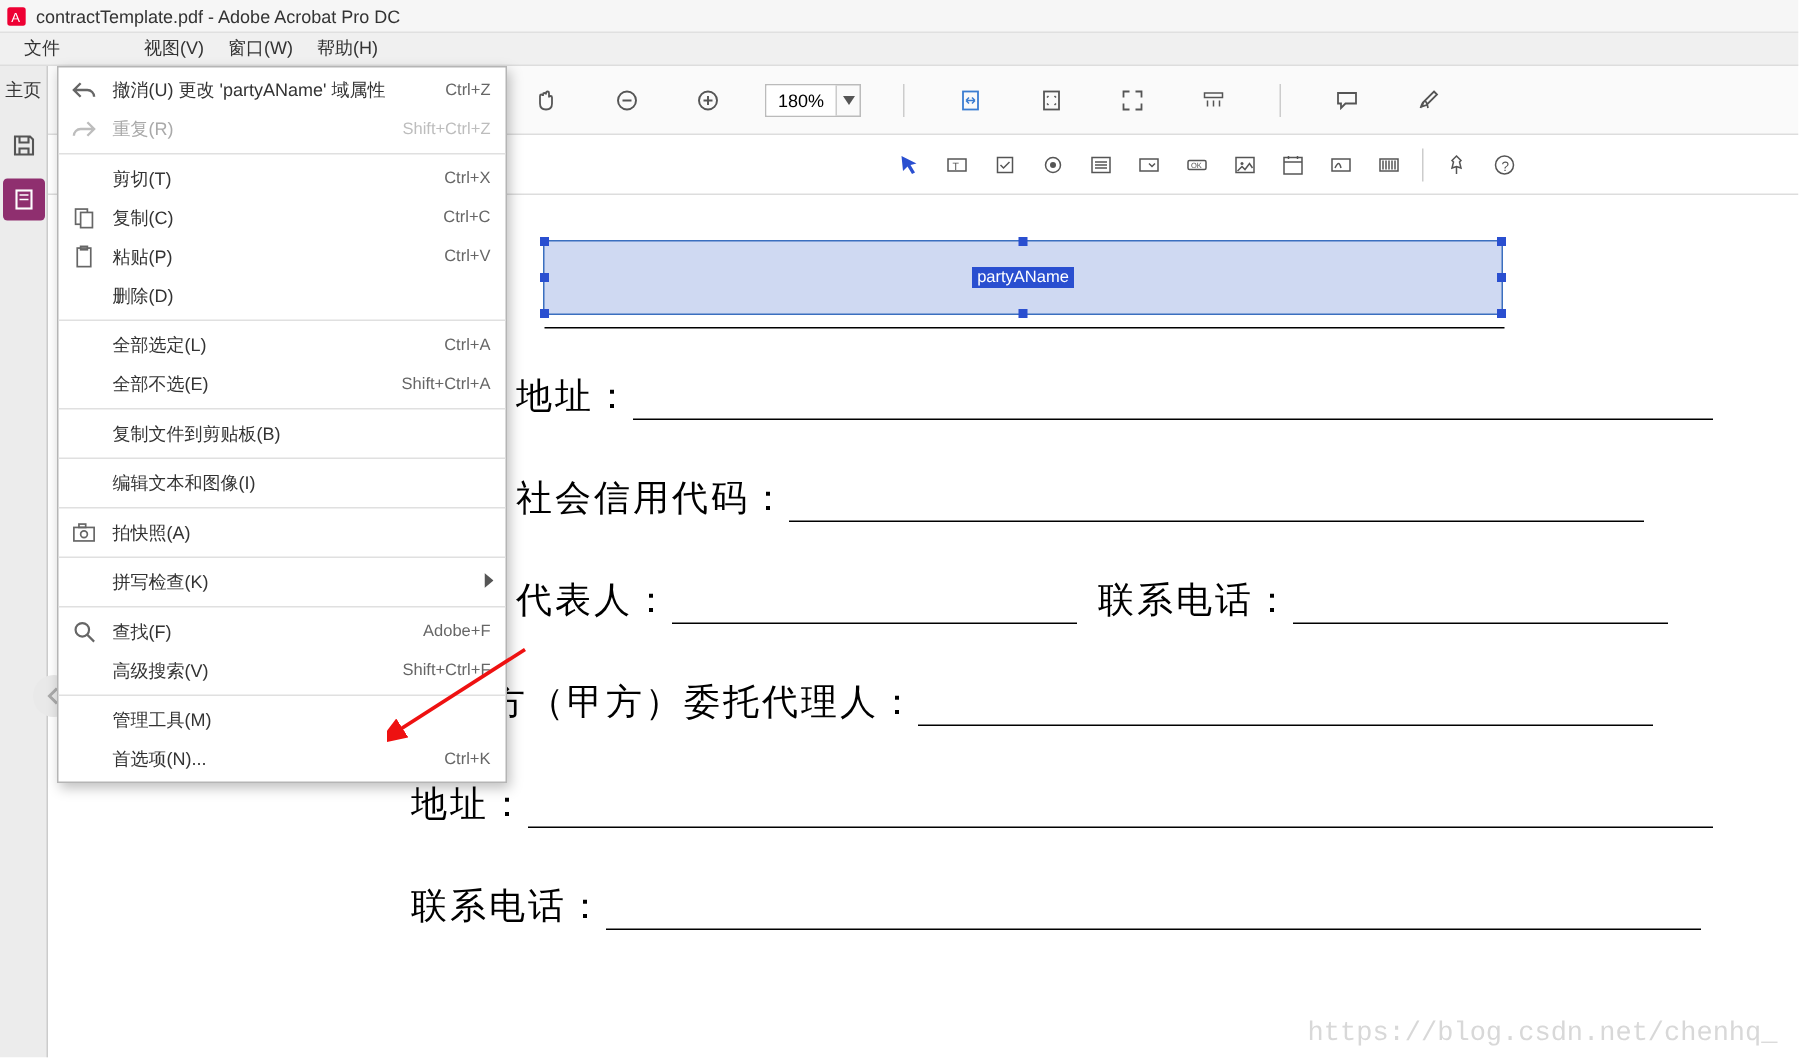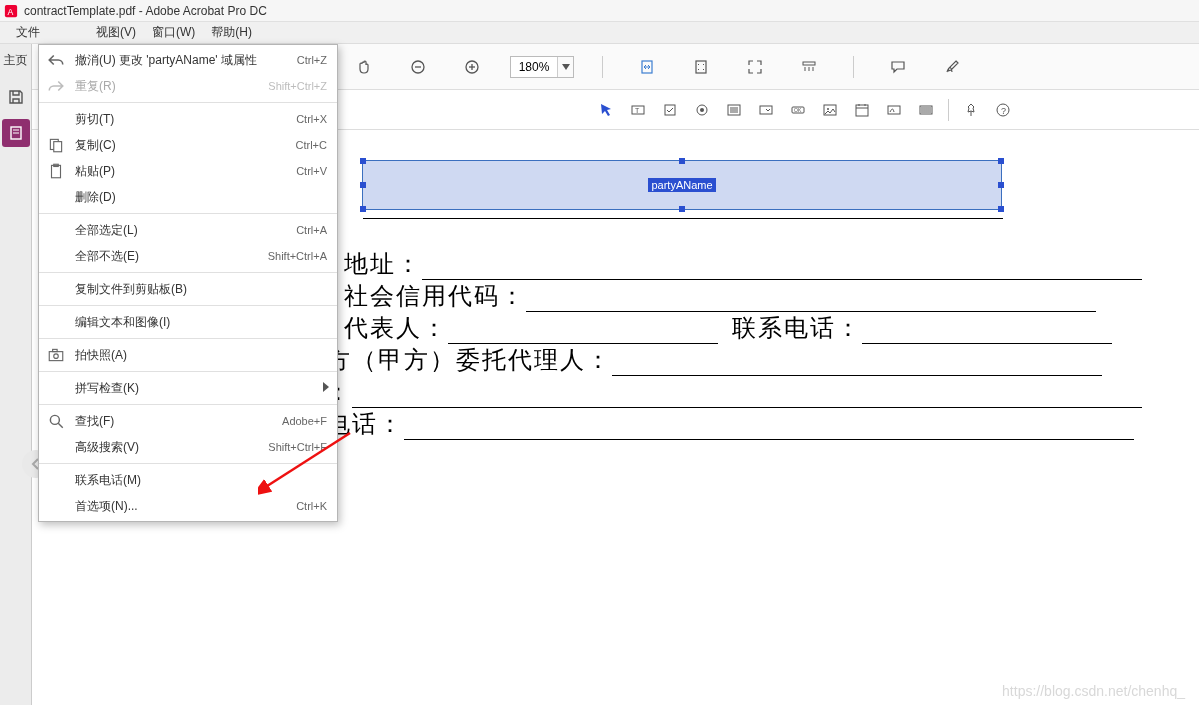--- a/index.html
+++ b/index.html
@@ -132,21 +132,21 @@
 
   
   .doc {
     position:absolute;
     left:44px; top:160px;
     right:8px; bottom:0;
     font-family: "SimSun", serif;
     font-size: 24px;
     color:#000;
   }
-  .line { display:flex; align-items:flex-end; margin-left: 230px; white-space:nowrap;}
+  .line { display:flex; align-items:flex-end; margin-bottom: 36px; margin-left: 230px; white-space:nowrap;}
   .line .lab { letter-spacing: 2px; }
   .line .blank { border-bottom: 1.5px solid #000; flex:0 0 auto; height: 24px; display:inline-block; }
   .line1 { margin-left: 306px; display:flex; align-items:center; margin-bottom:38px;}
   .field-box {
     margin-left: 12px;
     width: 640px;
     height: 50px;
     border: 1px solid #3b6fbf;
     background: #cfd9f2;
     position: relative;
@@ -171,22 +171,22 @@
     left:258px; top:430px;
     width:95px; height:65px;
     z-index:200;
     pointer-events:none;
   }
 
   .watermark {
     position:absolute;
     right:14px; bottom:6px;
     color:#d8d8d8;
-    font-size:14px;
-    font-family: Liberation Sans, sans-serif;
+    font-size:18px;
+    font-family: Liberation Mono, monospace;
   }
 </style>
 </head>
 <body>
 
 <div class="titlebar">
   <span class="icon">
     <svg viewBox="0 0 16 16">
         <rect x="1" y="1" width="14" height="14" fill="#e03" rx="2"></rect>
         <text x="4" y="12" font-size="10" fill="#fff">A</text>
@@ -474,21 +474,21 @@
       </span>
     <span class="lbl">查找(F)</span>
     <span class="shortcut">Adobe+F</span>
   </div>
   <div class="ditem">
     <span class="lbl">高级搜索(V)</span>
     <span class="shortcut">Shift+Ctrl+F</span>
   </div>
   <div class="dsep"></div>
   <div class="ditem">
-    <span class="lbl">联系电话(M)</span>
+    <span class="lbl">管理工具(M)</span>
   </div>
   <div class="ditem">
     <span class="lbl">首选项(N)...</span>
     <span class="shortcut">Ctrl+K</span>
   </div>
 </div>
 
 <svg class="arrow" viewBox="0 0 95 65">
   <defs>
       <marker id="ah" markerWidth="10" markerHeight="10" refX="2" refY="3" orient="auto">

